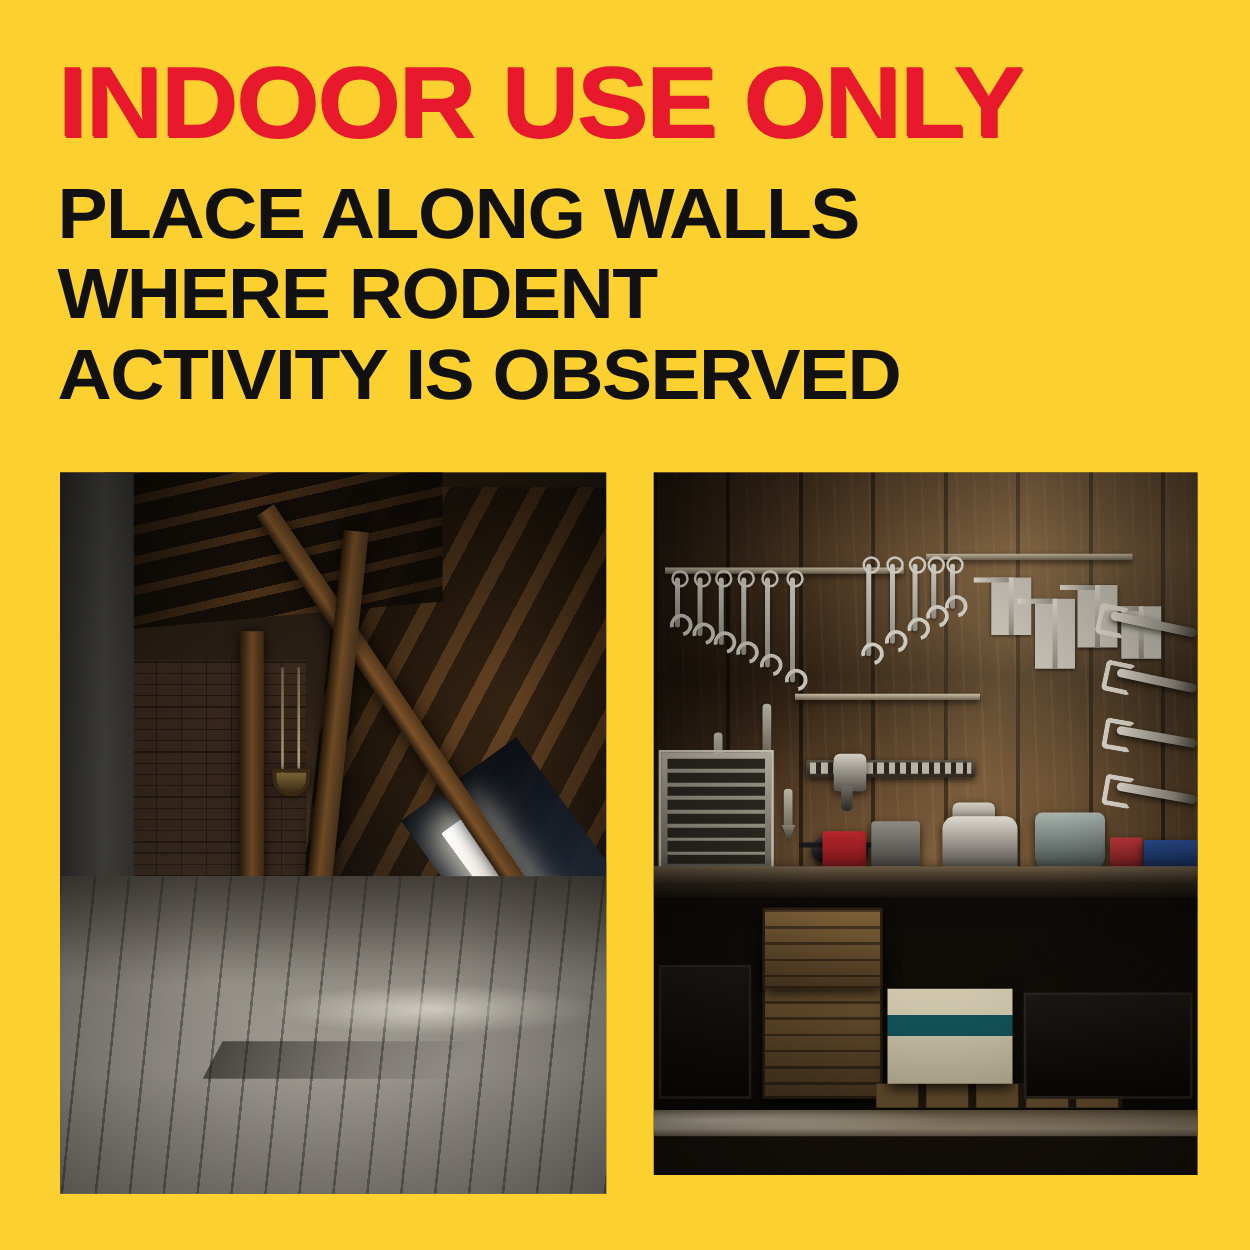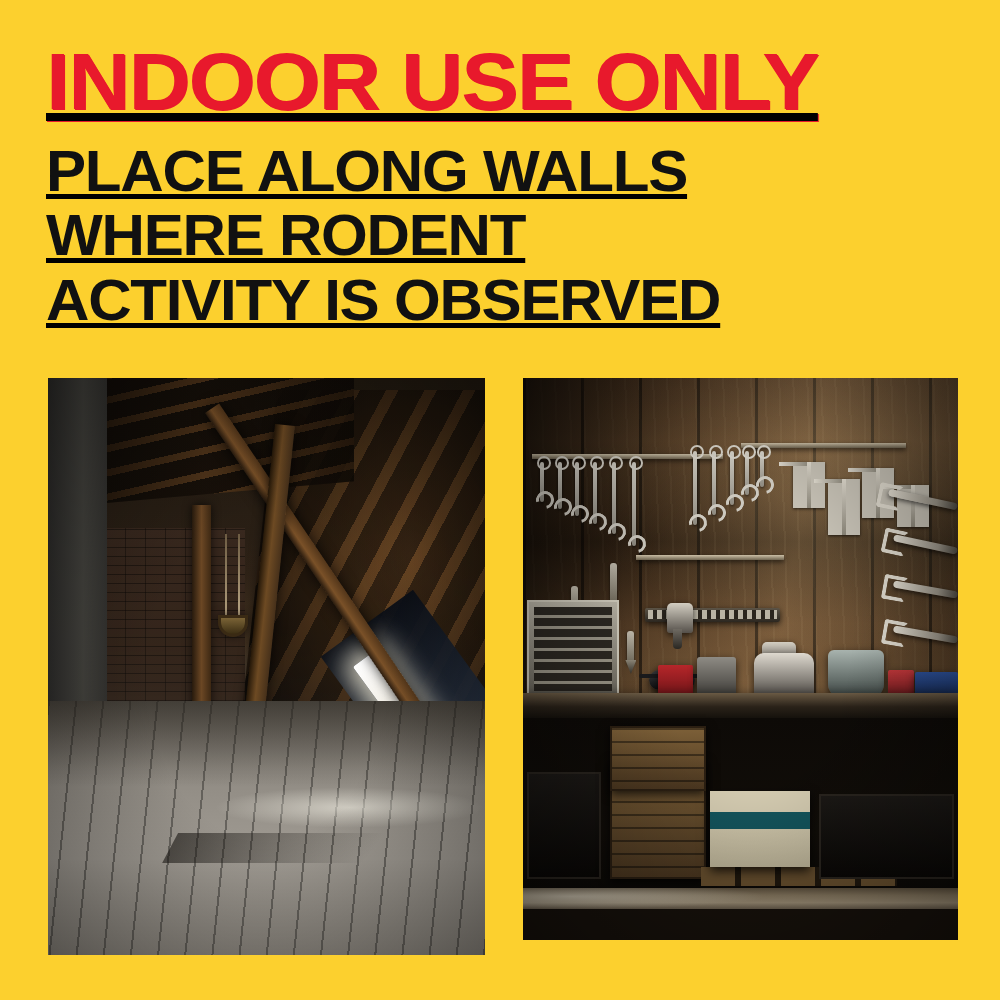--- a/index.html
+++ b/index.html
@@ -16,21 +16,20 @@
     font-family: "Liberation Sans", sans-serif;
     position: relative;
   }
 
   
   .text-block {
     position: absolute;
     left: 46px;
     top: 44px;
     width: 900px;
-    text-decoration: underline;
   }
 
   .headline {
     color: #E8192C;
     font-family: "Liberation Sans", sans-serif;
     font-weight: 700;
     font-size: 80px;
     line-height: 0.96;
     letter-spacing: -1.5px;
     transform: scaleX(1.07);

